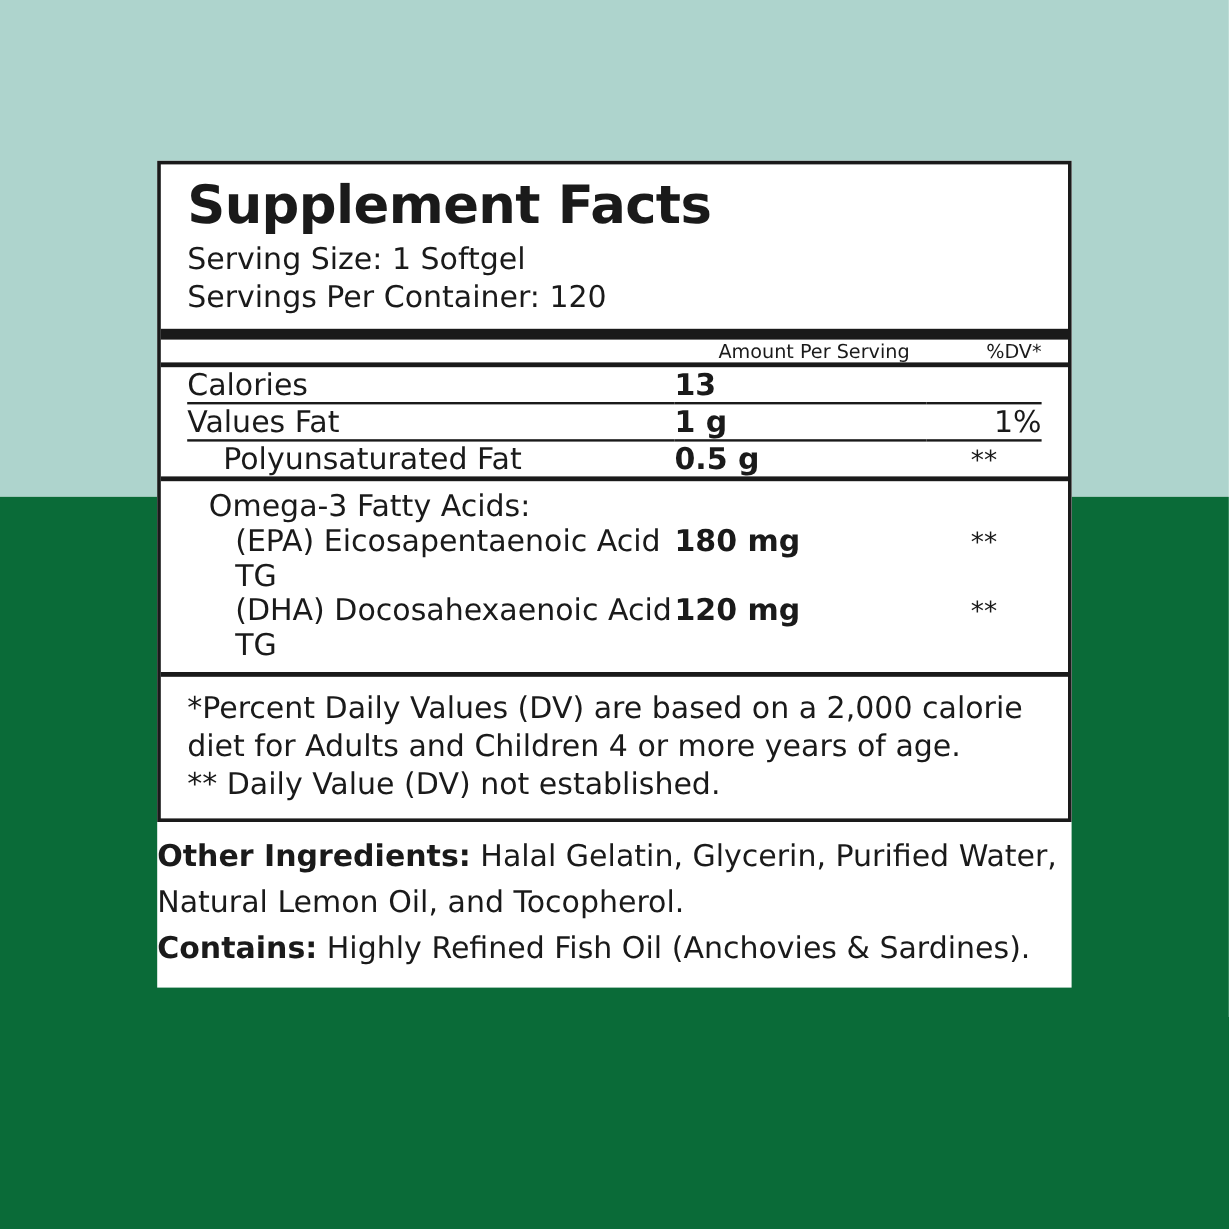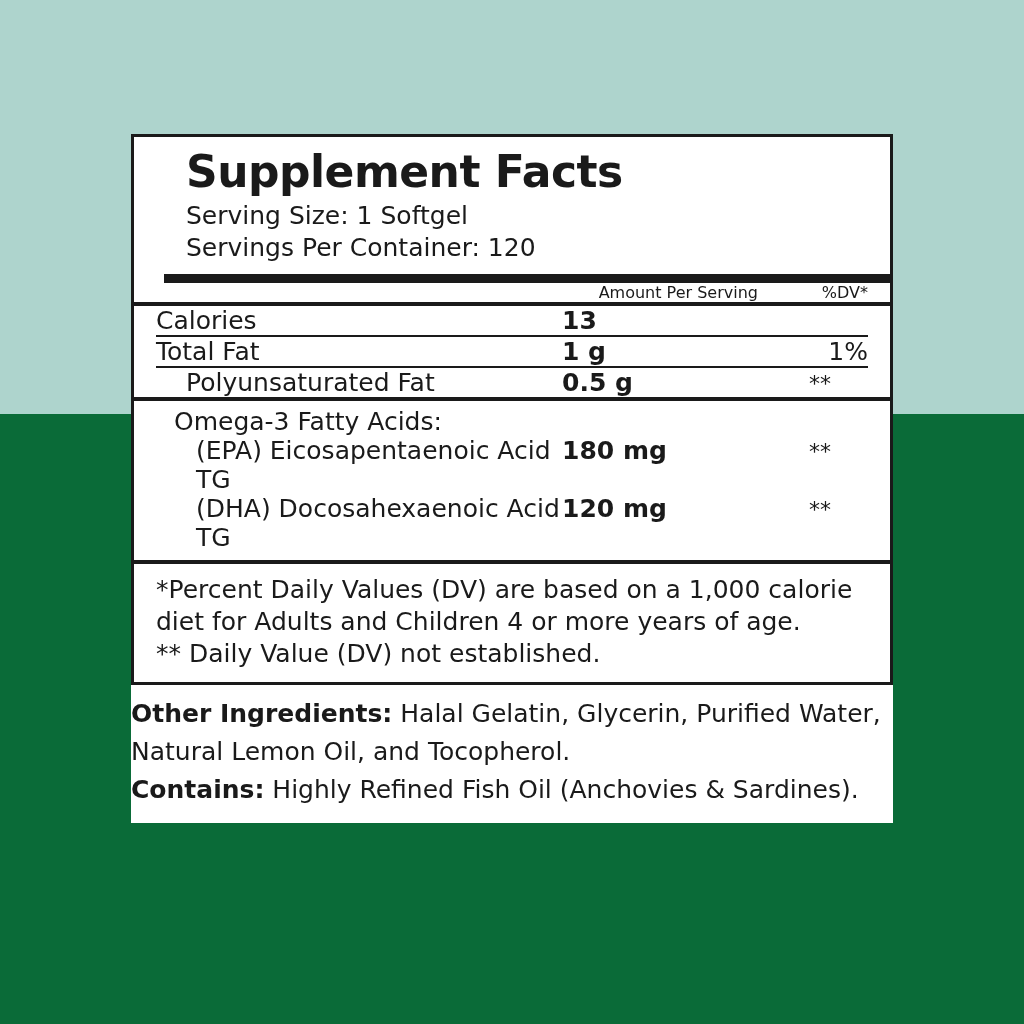--- a/index.html
+++ b/index.html
@@ -59,21 +59,21 @@
     font-size: 44px;
     font-weight: bold;
     letter-spacing: -0.5px;
     line-height: 1.12;
     margin: 10px 0 4px 0;
   }
   .serving-line {
     font-size: 25px;
     line-height: 1.28;
   }
-  .pad-bottom-sm { padding-bottom: 10px; margin-left: 30px; }
+  .pad-bottom-sm { padding-bottom: 10px; }
 
   table.nutri {
     width: 100%;
     border-collapse: collapse;
     font-size: 25px;
   }
   table.nutri td {
     padding: 0;
     vertical-align: baseline;
   }
@@ -145,21 +145,21 @@
 
       <div class="sec rule-med">
         <table class="nutri">
           <tbody>
               <tr class="line-row">
             <td class="col-name inner-rule">Calories</td>
             <td class="col-amt inner-rule">13</td>
             <td class="col-dv inner-rule"></td>
           </tr>
           <tr class="line-row">
-            <td class="col-name inner-rule">Total Fat</td>
+            <td class="col-name inner-rule">Values Fat</td>
             <td class="col-amt inner-rule">1 g</td>
             <td class="col-dv inner-rule">1%</td>
           </tr>
           <tr class="line-row">
             <td class="col-name indent1">Polyunsaturated Fat</td>
             <td class="col-amt">0.5 g</td>
             <td class="col-dv-c stars">**</td>
           </tr>
         </tbody>
           </table>
@@ -181,21 +181,21 @@
           <tr class="line-row">
             <td class="col-name indent3">(DHA) Docosahexaenoic Acid TG</td>
             <td class="col-amt">120 mg</td>
             <td class="col-dv-c stars">**</td>
           </tr>
         </tbody>
           </table>
       </div>
 
       <div class="footnote">
-        <div>*Percent Daily Values (DV) are based on a 1,000 calorie</div>
+        <div>*Percent Daily Values (DV) are based on a 2,000 calorie</div>
         <div>diet for Adults and Children 4 or more years of age.</div>
         <div>** Daily Value (DV) not established.</div>
       </div>
 
     </div>
 
     <div class="other">
       <div>
         <b>Other Ingredients:</b><span> Halal Gelatin, Glycerin, Purified Water, Natural Lemon Oil, and Tocopherol.</span>
       </div>

